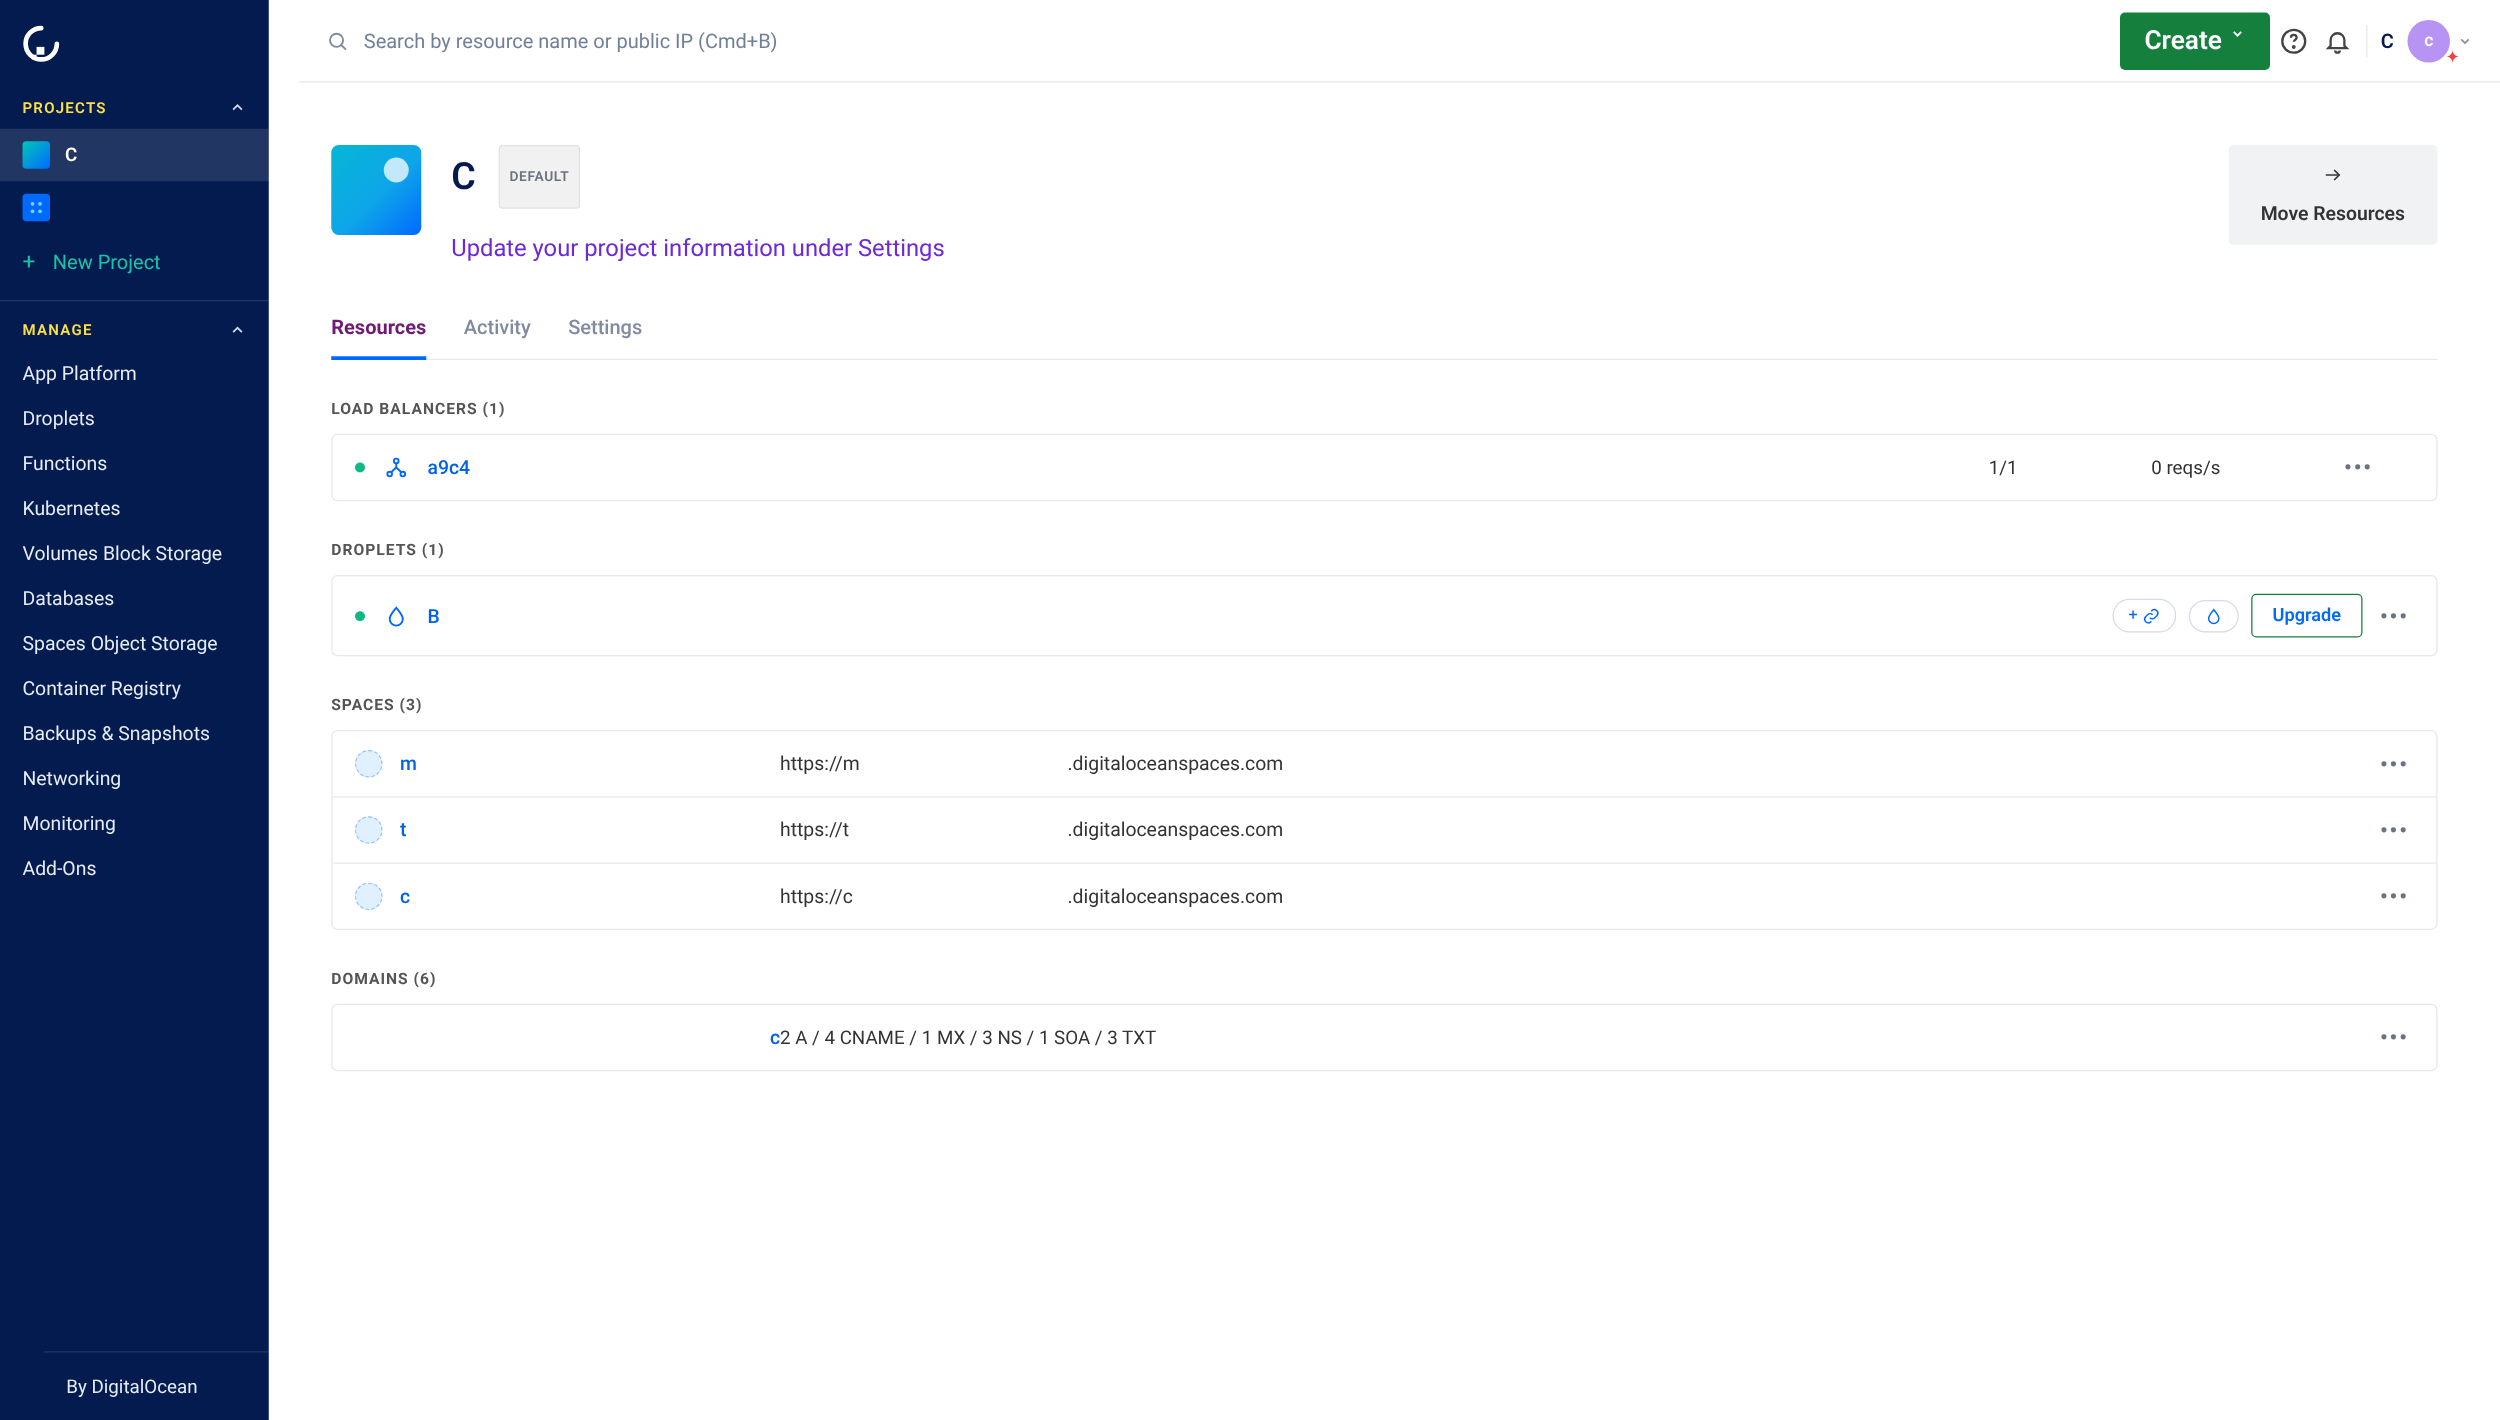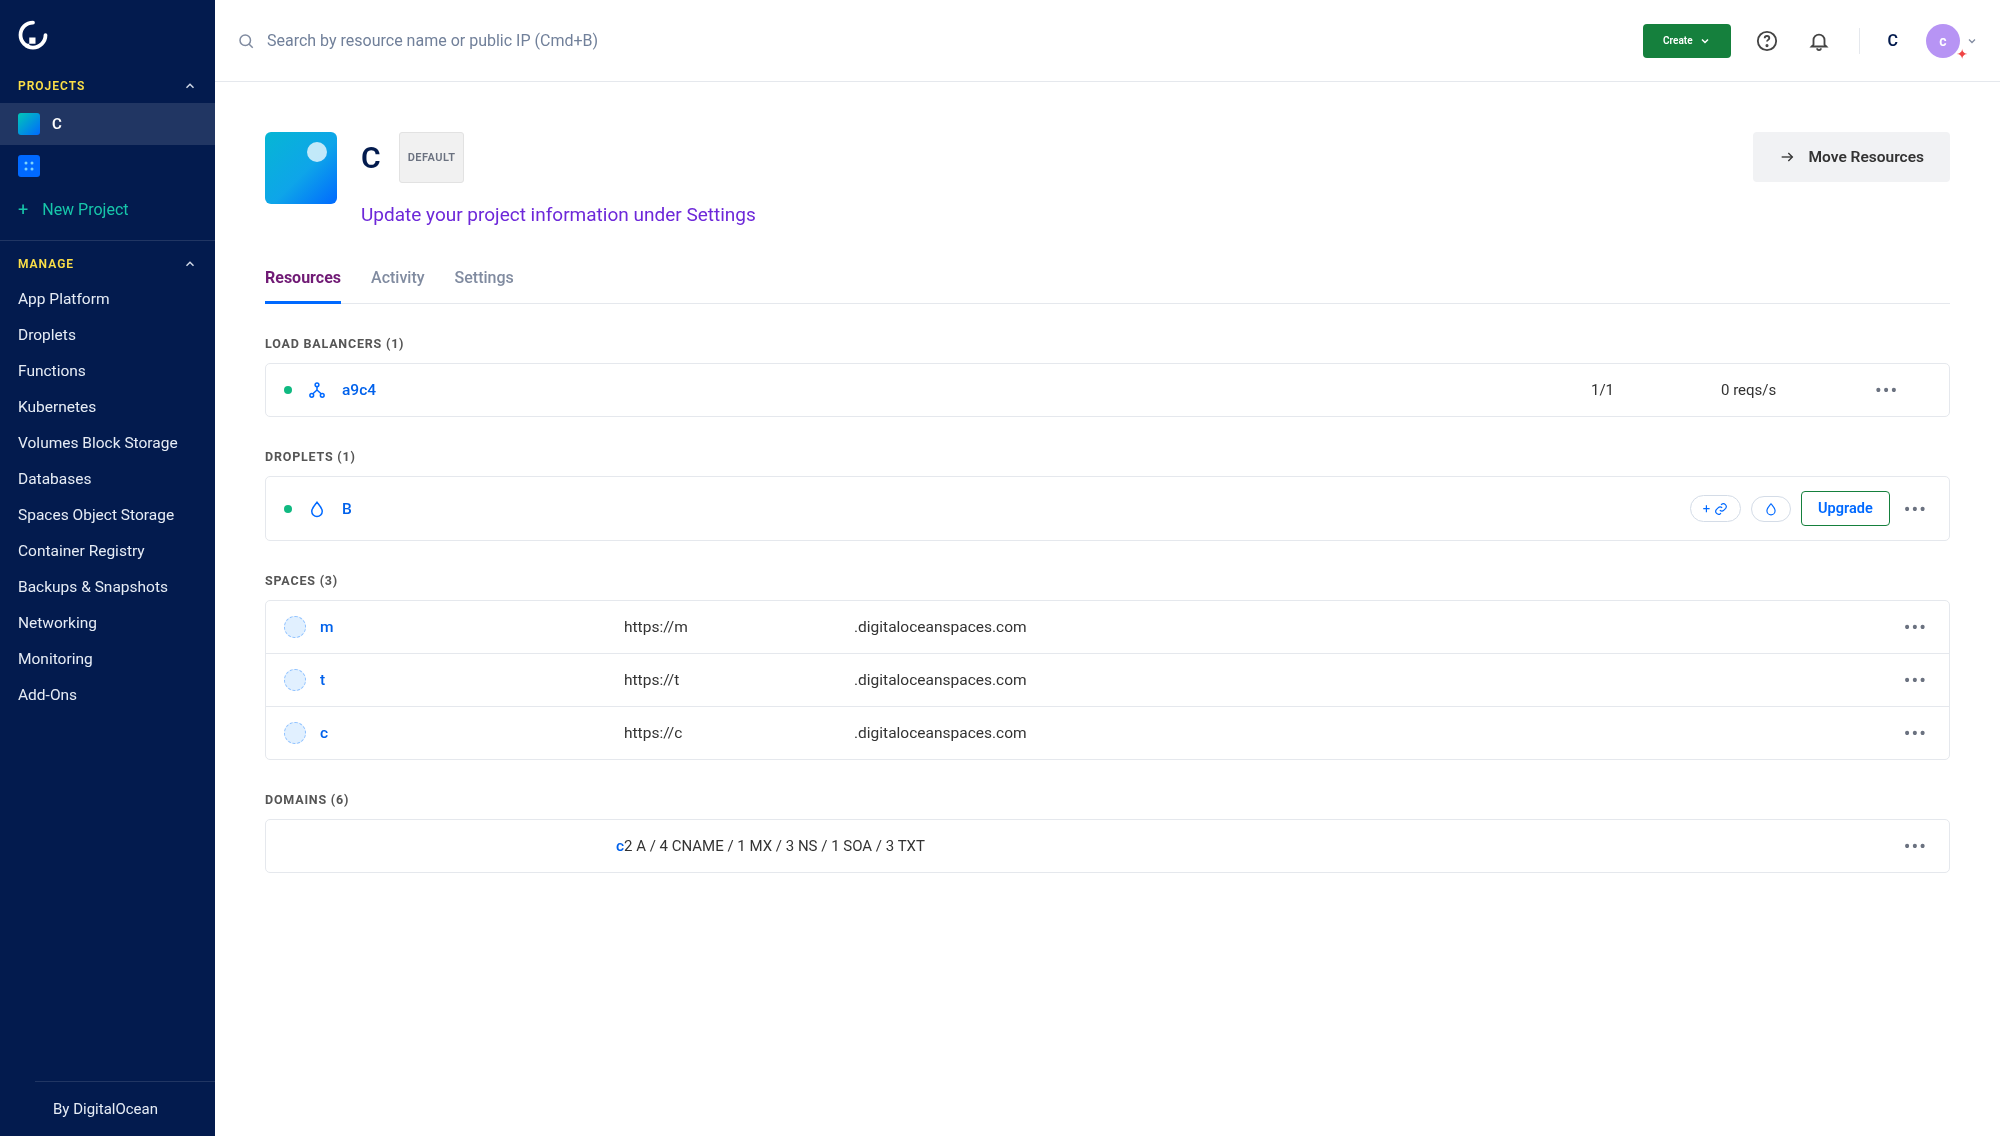--- a/index.html
+++ b/index.html
@@ -14,44 +14,44 @@
 .project-item.active { background: rgba(255,255,255,0.12); font-weight: 600; }
 .project-icon { width: 22px; height: 22px; border-radius: 3px; flex-shrink: 0; }
 .project-icon.teal { background: linear-gradient(135deg, #00c7b7 0%, #0069ff 100%); }
 .project-icon.dots { background: #0069ff; display: flex; align-items: center; justify-content: center; }
 .new-project { display: flex; align-items: center; gap: 14px; padding: 12px 18px 18px; color: #17c6aa; font-size: 16px; cursor: pointer; }
 .new-project .plus { font-size: 18px; font-weight: 400; }
 .side-divider { border-top: 1px solid rgba(255,255,255,0.12); margin: 2px 0 6px; }
 .manage-item { padding: 9px 18px; font-size: 15.5px; color: #e6ecf5; cursor: pointer; }
 .side-footer { margin-top: auto; padding: 18px; font-size: 15px; border-top: 1px solid rgba(255,255,255,0.12); color: #e6ecf5; margin-left: 35px; }
 .main { flex: 1; display: flex; flex-direction: column; }
-.topbar { height: 82px; border-bottom: 1px solid #e5e8ed; display: flex; align-items: center; padding: 0 22px; gap: 20px; }
+.topbar { height: 66px; border-bottom: 1px solid #e5e8ed; display: flex; align-items: center; padding: 0 22px; gap: 3px; margin-left: 24px; }
 .search-wrap { display: flex; align-items: center; gap: 12px; flex: 1; color: #6b7280; }
 .search-wrap svg { width: 18px; height: 18px; flex-shrink: 0; }
 .search-input { border: none; outline: none; font-size: 16px; flex: 1; color: #444; background: transparent; }
 .search-input::placeholder { color: #71809a; }
-.create-btn { background: #15803d; color: #fff; border: none; border-radius: 4px; padding: 11px 20px; font-size: 10px; font-weight: 600; display: flex; align-items: flex-start; gap: 6px; cursor: pointer; }
+.create-btn { background: #15803d; color: #fff; border: none; border-radius: 4px; padding: 11px 20px; font-size: 21px; font-weight: 600; display: flex; align-items: flex-start; gap: 6px; cursor: pointer; }
 .create-btn .chev { width: 12px; height: 12px; }
 .icon-btn { width: 32px; height: 32px; display: flex; align-items: center; justify-content: center; cursor: pointer; color: #444; }
 .icon-btn svg { width: 22px; height: 22px; }
 .top-divider { width: 1px; height: 26px; background: #e5e8ed; margin: 0 4px; }
 .account-letter { font-size: 16px; font-weight: 600; margin: 0 8px 0 4px; }
 .avatar-wrap { position: relative; display: flex; align-items: center; gap: 6px; cursor: pointer; }
 .avatar { width: 34px; height: 34px; border-radius: 50%; background: #b794f4; display: flex; align-items: center; justify-content: center; color: #fff; font-size: 14px; font-weight: 600; }
 .avatar-badge { position: absolute; right: 10px; bottom: -4px; color: #ef4444; font-size: 14px; }
 .content { padding: 50px 50px 40px; }
 .proj-header { display: flex; align-items: flex-start; gap: 24px; }
 .proj-big-icon { width: 72px; height: 72px; border-radius: 6px; background: linear-gradient(135deg, #06b6d4 0%, #0ea5e9 55%, #0069ff 100%); position: relative; flex-shrink: 0; }
 .proj-big-icon::after { content: ""; position: absolute; width: 20px; height: 20px; background: rgba(255,255,255,0.75); border-radius: 50%; top: 10px; right: 10px; }
 .proj-title-wrap { flex: 1; }
 .proj-title-row { display: flex; align-items: center; gap: 18px; }
 .proj-title { font-size: 30px; font-weight: 600; }
 .default-badge { font-size: 11px; font-weight: 600; letter-spacing: 0.5px; color: #6b7280; background: #f1f1f1; border: 1px solid #e2e2e2; border-radius: 3px; padding: 18px 8px; }
 .proj-sub { font-size: 19px; color: #6d28d9; margin-top: 20px; }
-.move-btn { background: #f1f2f4; border: none; border-radius: 4px; padding: 16px 26px; font-size: 15.5px; font-weight: 600; color: #333; display: flex; align-items: center; gap: 14px; cursor: pointer; }
+.move-btn { background: #f1f2f4; border: none; border-radius: 4px; padding: 16px 26px; font-size: 15.5px; font-weight: 600; color: #333; display: flex; align-items: center; gap: 14px; cursor: pointer; flex-direction: column; }
 .tabs { display: flex; gap: 30px; border-bottom: 1px solid #e5e8ed; margin-top: 30px; }
 .tab { padding: 12px 0 14px; font-size: 16px; color: #808ba0; cursor: pointer; font-weight: 500; }
 .tab.active { color: #701a75; font-weight: 700; border-bottom: 3px solid #0069ff; margin-bottom: -1px; }
 .section-head { font-size: 12.5px; font-weight: 700; letter-spacing: 0.8px; color: #555; margin: 32px 0 12px; }
 .card { border: 1px solid #e5e8ed; border-radius: 5px; }
 .row { display: flex; align-items: center; padding: 14px 18px; gap: 16px; border-bottom: 1px solid #e5e8ed; }
 .row:last-child { border-bottom: none; }
 .status-dot { width: 8px; height: 8px; border-radius: 50%; background: #10b981; flex-shrink: 0; }
 .res-icon { width: 18px; height: 18px; display: flex; align-items: center; justify-content: center; color: #0069ff; flex-shrink: 0; }
 .res-icon svg { width: 18px; height: 18px; }

